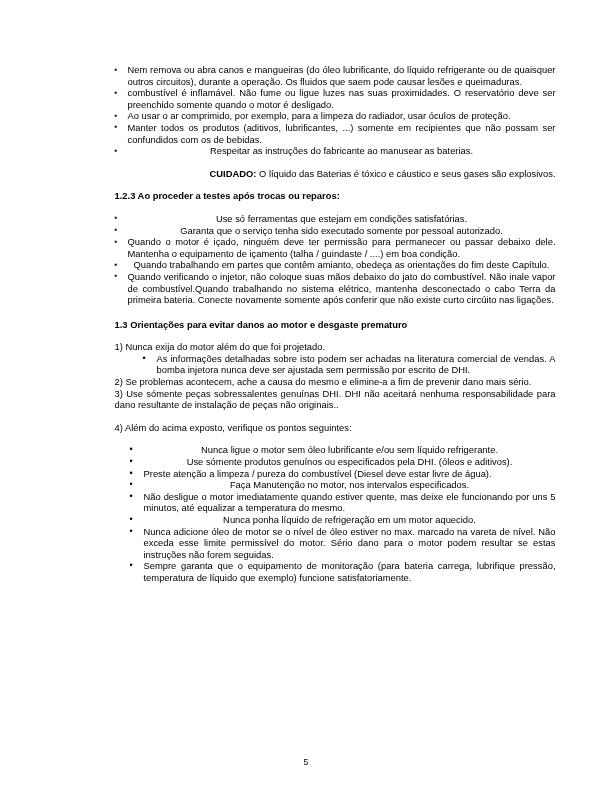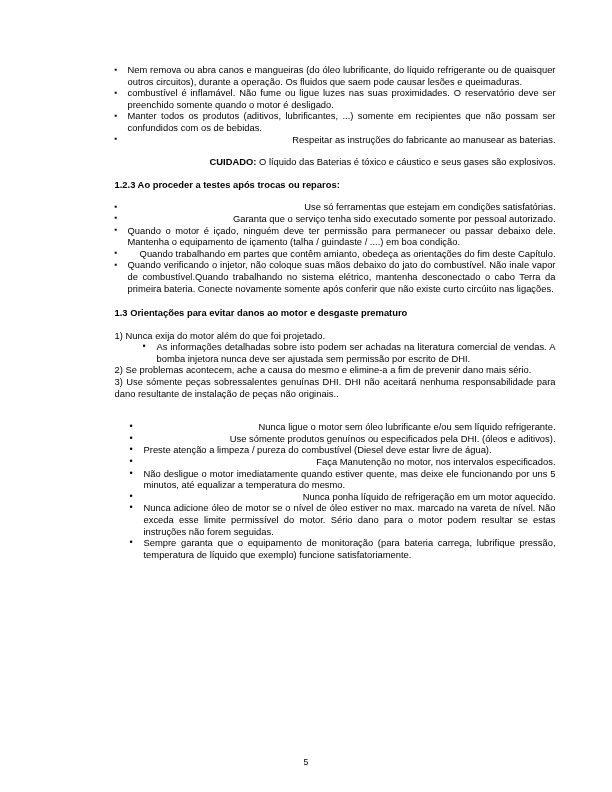--- a/index.html
+++ b/index.html
@@ -54,21 +54,21 @@
     margin: 0;
     padding: 0;
   }
   ul.bl > li {
     position: relative;
     font-size: 9.4px;
     line-height: 11.6px;
     text-align: justify;
     margin: 0;
   }
-  ul.bl > li.left { text-align: right; }
+  ul.bl > li.left { text-align: center; }
 
   
   ul.sq > li {
     padding-left: 13px;
     margin-left: 0px;
   }
   ul.sq > li::before {
     content: "\25AA";
     position: absolute;
     left: 0px;
@@ -137,20 +137,21 @@
 </style>
 </head>
 <body>
 
 <div class="page">
   <div class="content">
 
     <ul class="bl sq">
       <li>Nem remova ou abra canos e mangueiras (do óleo lubrificante, do líquido refrigerante ou de quaisquer outros circuitos), durante a operação. Os fluidos que saem pode causar lesões e queimaduras.</li>
       <li>combustível é inflamável. Não fume ou ligue luzes nas suas proximidades. O reservatório deve ser preenchido somente quando o motor é desligado.</li>
+      <li>Ao usar o ar comprimido, por exemplo, para a limpeza do radiador, usar óculos de proteção.</li>
       <li>Manter todos os produtos (aditivos, lubrificantes, ...) somente em recipientes que não possam ser confundidos com os de bebidas.</li>
       <li class="left">Respeitar as instruções do fabricante ao manusear as baterias.</li>
     </ul>
 
     <div class="gap-md"></div>
 
     <p class="para left"><span class="lead-bold">CUIDADO:</span><span> O líquido das Baterias é tóxico e cáustico e seus gases são explosivos.</span></p>
 
     <div class="gap-md"></div>
 
@@ -177,20 +178,21 @@
     <ul class="bl rd2">
       <li>As informações detalhadas sobre isto podem ser achadas na literatura comercial de vendas. A bomba injetora nunca deve ser ajustada sem permissão por escrito de DHI.</li>
     </ul>
 
     <p class="num hang">2) Se problemas acontecem, ache a causa do mesmo e elimine-a a fim de prevenir dano mais sério.</p>
 
     <p class="num">3) Use sómente peças sobressalentes genuínas DHI. DHI não aceitará nenhuma responsabilidade para dano resultante de instalação de peças não originais..</p>
 
     <div class="gap-md"></div>
 
+    <p class="num left">4) Além do acima exposto, verifique os pontos seguintes:</p>
 
     <div class="gap-md"></div>
 
     <ul class="bl rd1">
       <li class="left">Nunca ligue o motor sem óleo lubrificante e/ou sem líquido refrigerante.</li>
       <li class="left">Use sómente produtos genuínos ou especificados pela DHI. (óleos e aditivos).</li>
       <li>Preste atenção a limpeza / pureza do combustível (Diesel deve estar livre de água).</li>
       <li class="left">Faça Manutenção no motor,  nos intervalos especificados.</li>
       <li>Não desligue o motor imediatamente quando estiver quente, mas deixe ele funcionando por uns 5 minutos, até equalizar a temperatura do mesmo.</li>
       <li class="left">Nunca ponha líquido de refrigeração em um motor aquecido.</li>

